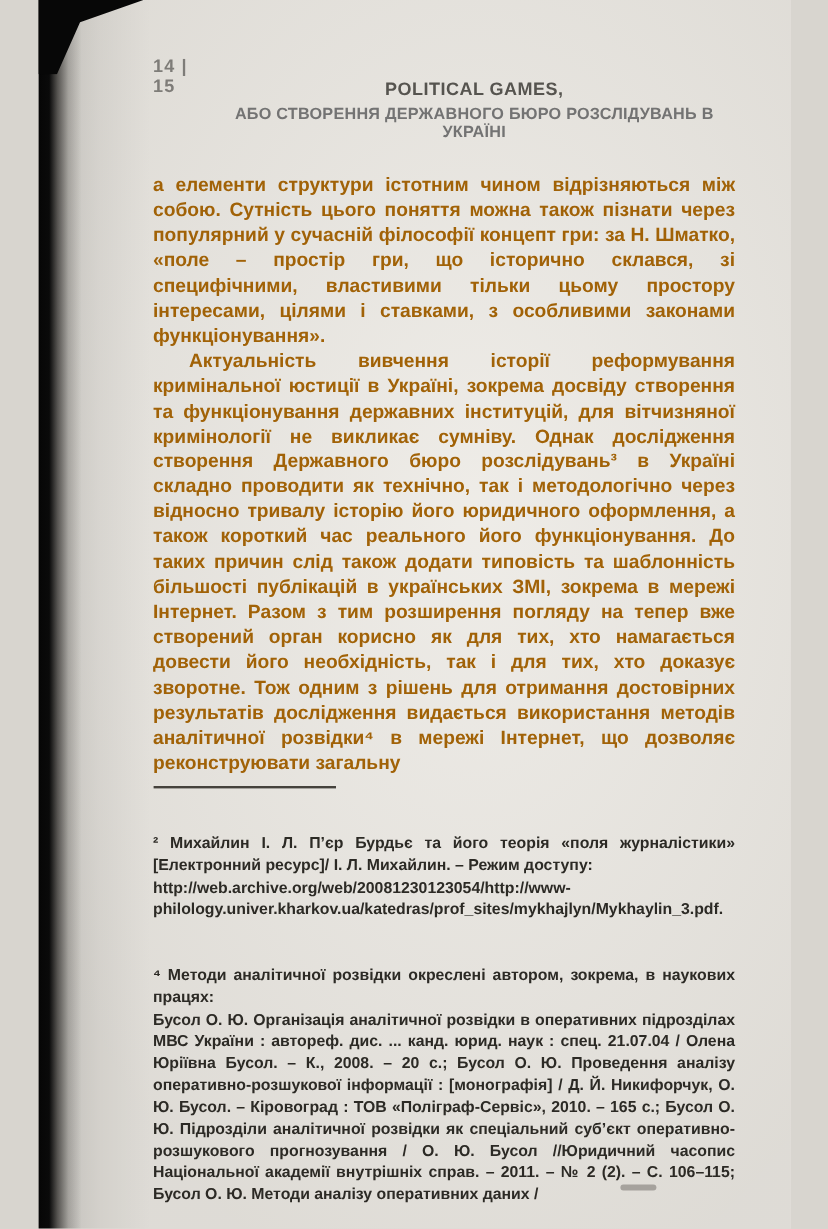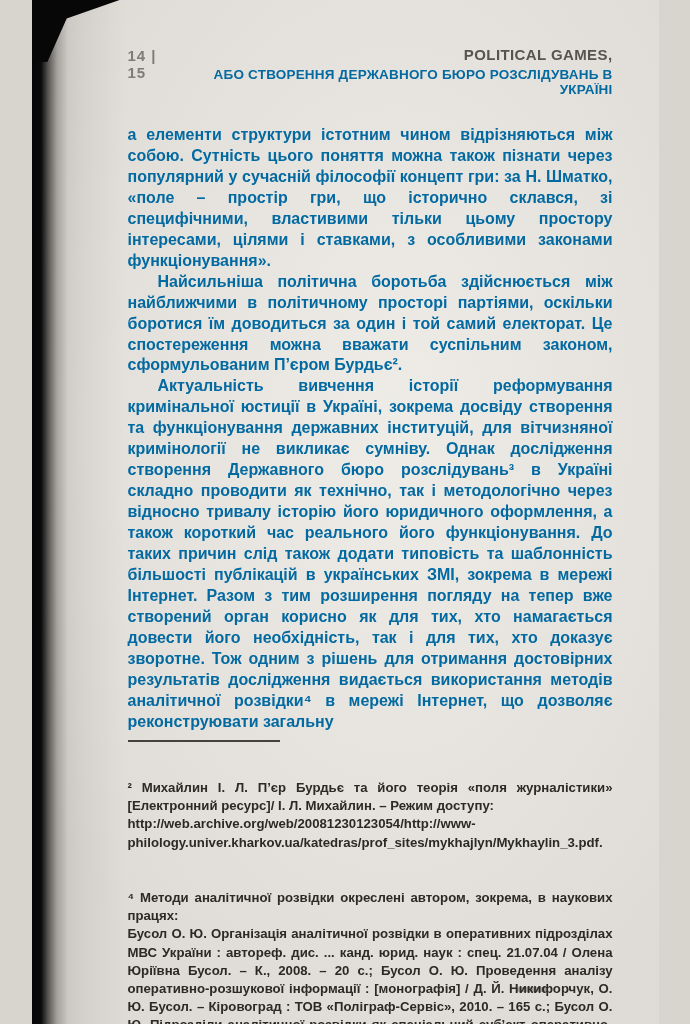--- a/index.html
+++ b/index.html
@@ -68,40 +68,40 @@
     justify-content: space-between;
     align-items: flex-start;
   }
   .pagenum {
     font-size: 15px;
     font-weight: bold;
     color: #7e7c78;
     letter-spacing: 1px;
     padding-top: 1px;
   }
-  .titles { text-align: right; }
+  .titles { text-align: center; margin-top: 20px; }
   .t1 {
     font-size: 15px;
     font-weight: bold;
     color: #56544f;
     letter-spacing: 0.4px;
   }
   .t2 {
     font-size: 13.5px;
     font-weight: bold;
-    color: #0369a1;
+    color: #737373;
     letter-spacing: 0.2px;
     margin-top: 4px;
   }
   .bodytext {
     margin-top: 28px;
     font-size: 16px;
     line-height: 1.31;
     font-weight: 600;
-    color: #0369a1;
+    color: #a16207;
     text-align: justify;
   }
   .bodytext p { margin: 0; }
   .para.indent { text-indent: 30px; }
   .footnote-rule {
     width: 152px;
     height: 2px;
     background: #45423c;
     margin: 7px 0 7px 0;
   }
@@ -129,21 +129,20 @@
     <div class="header">
       <span class="pagenum">14 | 15</span>
       <div class="titles">
         <div class="t1">POLITICAL GAMES,</div>
         <div class="t2">АБО СТВОРЕННЯ ДЕРЖАВНОГО БЮРО РОЗСЛІДУВАНЬ В УКРАЇНІ</div>
       </div>
     </div>
 
     <div class="bodytext">
       <p class="para">а елементи структури істотним чином відрізняються між собою. Сутність цього поняття можна також пізнати через популярний у сучасній філософії концепт гри: за Н. Шматко, «поле – простір гри, що історично склався, зі специфічними, властивими тільки цьому простору інтересами, цілями і ставками, з особливими законами функціонування».</p>
-      <p class="para indent">Найсильніша політична боротьба здійснюється між найближчими в політичному просторі партіями, оскільки боротися їм доводиться за один і той самий електорат. Це спостереження можна вважати суспільним законом, сформульованим П’єром Бурдьє².</p>
       <p class="para indent">Актуальність вивчення історії реформування кримінальної юстиції в Україні, зокрема досвіду створення та функціонування державних інституцій, для вітчизняної кримінології не викликає сумніву. Однак дослідження створення Державного бюро розслідувань³ в Україні складно проводити як технічно, так і методологічно через відносно тривалу історію його юридичного оформлення, а також короткий час реального його функціонування. До таких причин слід також додати типовість та шаблонність більшості публікацій в українських ЗМІ, зокрема в мережі Інтернет. Разом з тим розширення погляду на тепер вже створений орган корисно як для тих, хто намагається довести його необхідність, так і для тих, хто доказує зворотне. Тож одним з рішень для отримання достовірних результатів дослідження видається використання методів аналітичної розвідки⁴ в мережі Інтернет, що дозволяє реконструювати загальну</p>
     </div>
 
     <div class="footnote-rule"></div>
 
     <div class="footnotes">
       <p>² Михайлин І. Л. П’єр Бурдьє та його теорія «поля журналістики» [Електронний ресурс]/ І. Л. Михайлин. – Режим доступу:
 http://web.archive.org/web/20081230123054/http://www-philology.univer.kharkov.ua/katedras/prof_sites/mykhajlyn/Mykhaylin_3.pdf.</p>
       <p>⁴ Методи аналітичної розвідки окреслені автором, зокрема, в наукових працях:
 Бусол О. Ю. Організація аналітичної розвідки в оперативних підрозділах МВС України : автореф. дис. ... канд. юрид. наук : спец. 21.07.04 / Олена Юріївна Бусол. – К., 2008. – 20 с.; Бусол О. Ю. Проведення аналізу оперативно-розшукової інформації : [монографія] / Д. Й. Никифорчук, О. Ю. Бусол. – Кіровоград : ТОВ «Поліграф-Сервіс», 2010. – 165 с.; Бусол О. Ю. Підрозділи аналітичної розвідки як спеціальний суб’єкт оперативно-розшукового прогнозування / О. Ю. Бусол //Юридичний часопис Національної академії внутрішніх справ. – 2011. – № 2 (2). – С. 106–115; Бусол О. Ю. Методи аналізу оперативних даних /</p>

